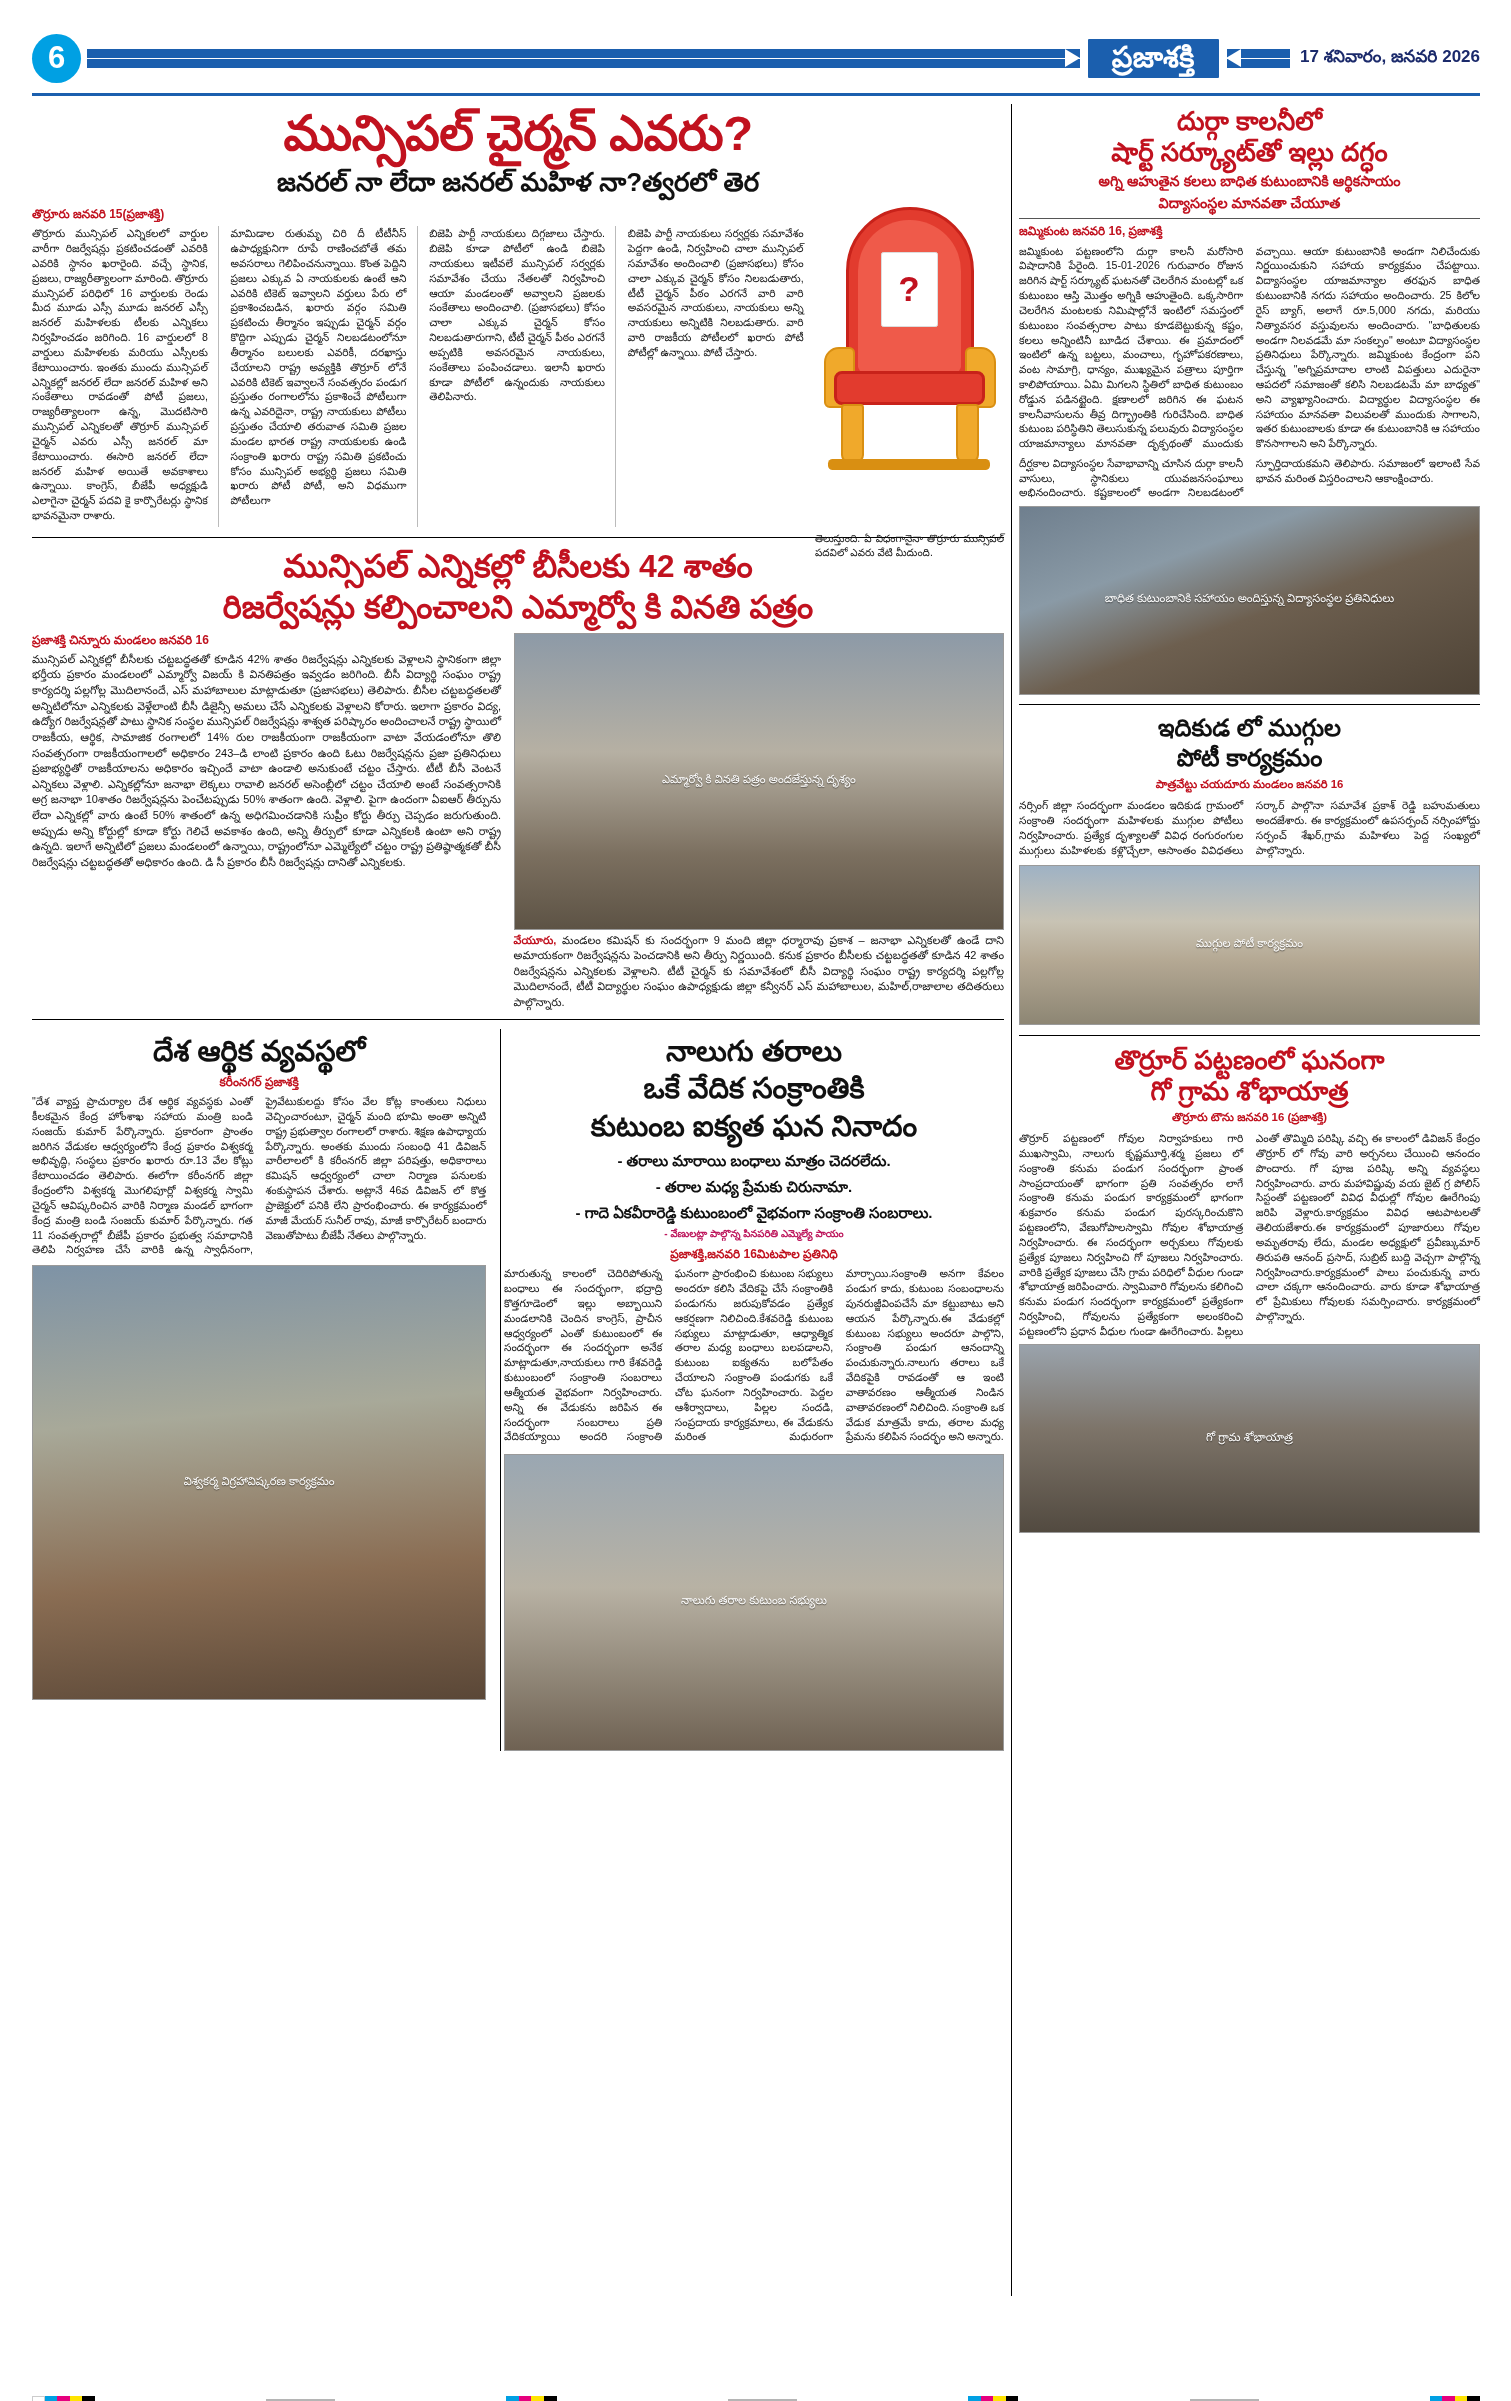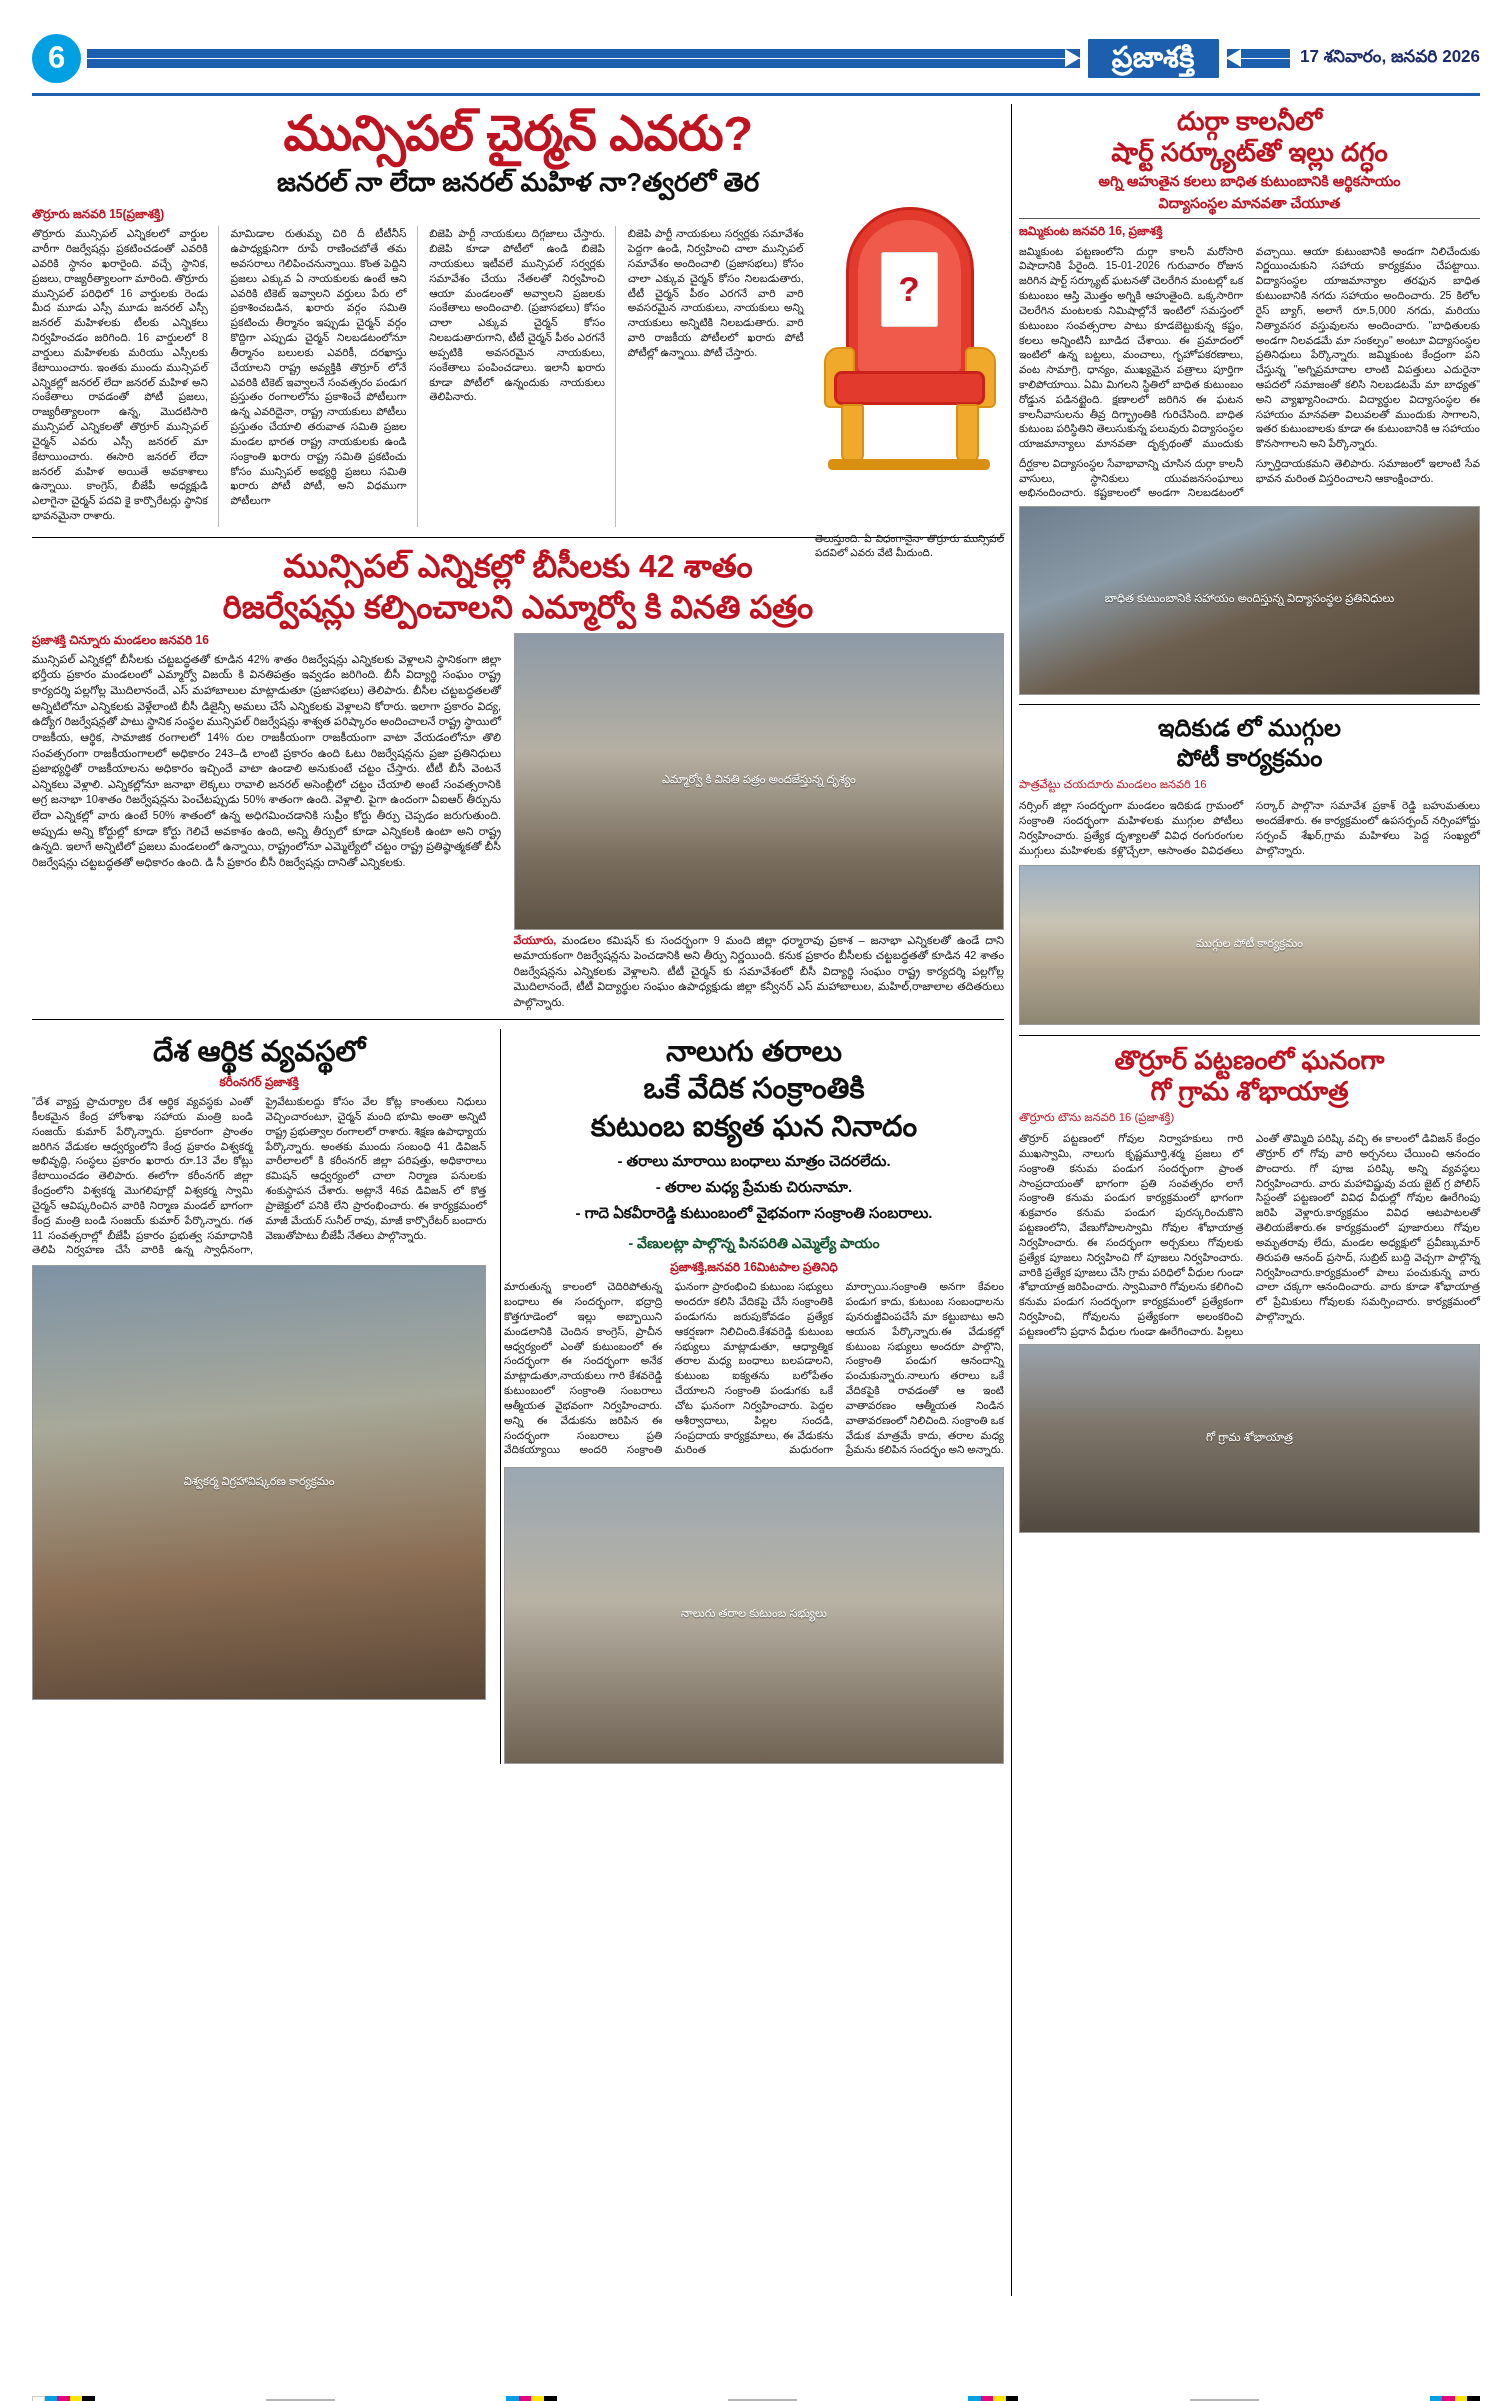--- a/index.html
+++ b/index.html
@@ -166,22 +166,23 @@
     margin: 1.1px 0 3.4px 0;
   }
   .dateline {
     font-size: 12px;
     font-weight: 700;
     color: #c1121f;
     margin-bottom: 2.3px;
   }
   .byline-r {
     font-size: 11.4px;
-    font-weight: 400;
+    font-weight: 700;
     color: #c1121f;
+    text-align: center;
     margin: 1.1px 0 4.6px 0;
   }
   p.body {
     font-size: 11px;
     line-height: 1.42;
     text-align: justify;
     margin: 0 0 4.6px 0;
     color: #111;
     hyphens: auto;
     word-break: break-word;
@@ -279,21 +280,21 @@
     display:flex; gap: 3.4px; align-items:center;
   }
   .cb-group { display:flex; }
   .cb-group i { display:block; width: 12.6px; height: 15px; }
   .cb-spacer { flex: 1 1 auto; }
   .cb-grey { width: 69px; height: 10.3px; background:#b5b5b5; }
 
   .small-note { font-size:10.3px; color:#111; line-height:1.38; text-align:justify; }
   .bullets { font-size:15px; line-height:1.5; text-align:center; font-weight:600; color:#111; }
   .bullets div { margin: 3.4px 0; }
-  .credit { font-size:14px; font-weight:700; text-align:center; color:#14532d; margin-top:11px; }
+  .credit { font-size:10px; font-weight:700; text-align:center; color:#be185d; margin-top:4px; }
 </style>
 </head>
 <body>
 
 <div class="page">
 
   <div class="masthead">
     <div class="pagenum-badge">6</div>
     <div class="rule-left"></div>
     <div class="logo-box">ప్రజాశక్తి</div>

